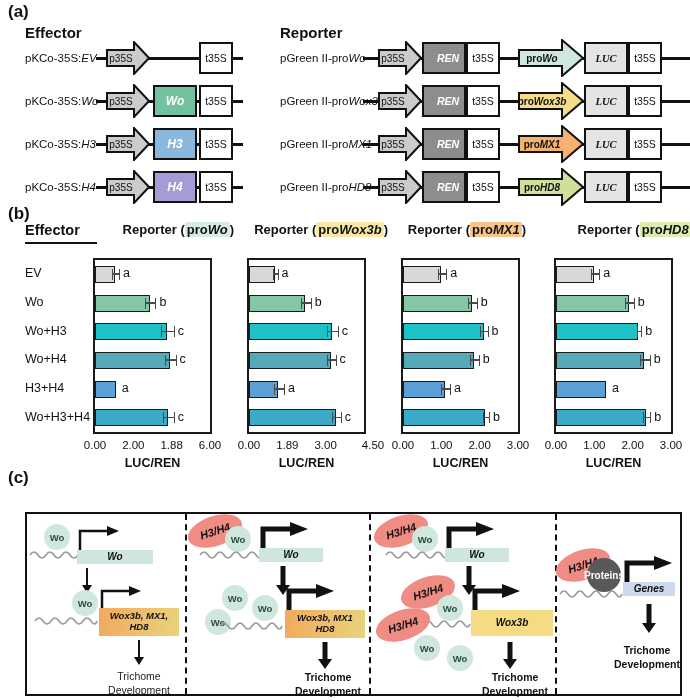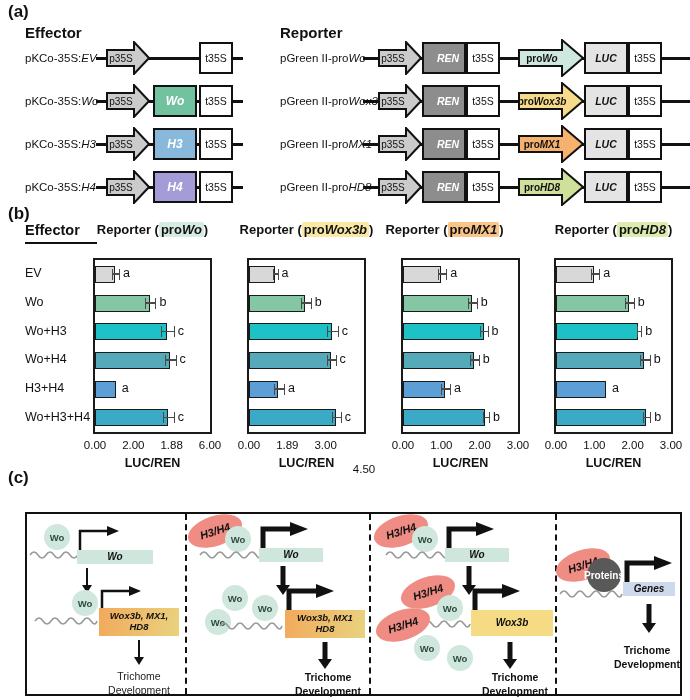--- a/index.html
+++ b/index.html
@@ -9,25 +9,25 @@
   .sec-title{position:absolute;font-size:15px;font-weight:bold;}
   
   .a-row{position:absolute;height:40px;}
   .a-lab{position:absolute;left:0;top:50%;transform:translateY(-50%);font-size:11.5px;white-space:nowrap;}
   .diagram{position:absolute;height:40px;top:0;}
   .hline{position:absolute;left:0;right:0;top:18.5px;height:3px;background:#111;}
   .cbox{position:absolute;top:4px;height:32px;box-sizing:border-box;border:2px solid #111;
         display:flex;align-items:center;justify-content:center;font-size:10.5px;background:#fff;}
   .cbox.gene{font-style:italic;font-weight:bold;color:#fff;font-size:12px;}
   .cbox.ren{font-style:italic;font-weight:bold;color:#fff;padding-left:8px;}
-  .cbox.luc{font-style:italic;font-weight:bold;color:#111;}
+  .cbox.luc{font-style:italic;font-weight:bold;color:#111;font-family:Liberation Serif, serif;}
   
   .eff-head{position:absolute;left:25px;top:222px;font-size:14.5px;font-weight:bold;
             width:72px;border-bottom:2px solid #111;padding-bottom:4px;}
-  .chart-title{position:absolute;font-size:13px;font-weight:bold;text-align:center;white-space:nowrap;}
+  .chart-title{position:absolute;font-size:13px;font-weight:bold;text-align:right;white-space:nowrap;}
   .chart-title .hl{padding:0 2px;border-radius:2px;}
   .plot{position:absolute;box-sizing:border-box;border:2px solid #1a1a1a;background:#fff;}
   .bar{position:absolute;box-sizing:border-box;border:1.5px solid #1a1a1a;left:0;}
   .ebar{position:absolute;border-left:1.5px solid #4a4a4a;border-right:1.5px solid #4a4a4a;height:11px;}
   .ebar>div{position:absolute;left:0;right:0;top:4.5px;height:1.5px;background:#4a4a4a;}
   .sig{position:absolute;font-size:12.5px;}
   .ticklab{position:absolute;font-size:11.5px;transform:translateX(-50%);white-space:nowrap;}
   .xlabel{position:absolute;font-weight:bold;font-size:12.5px;text-align:center;}
   .cat{position:absolute;font-size:12.5px;left:25px;white-space:nowrap;}
   
@@ -294,21 +294,21 @@
       <div class="sig" style="left: 38.9889px; top: 121px;">a</div>
       <div class="bar" style="top: 149.167px; height: 17px; width: 86.8889px; background: rgb(58, 170, 199);"></div>
       <div class="ebar" style="left: 83.0556px; width: 7.66667px; top: 152.167px;">
         <div></div>
       </div>
       <div class="sig" style="left: 95.7222px; top: 149.667px;">c</div>
     </div>
     <div class="ticklab" style="left: 249px; top: 439px;">0.00</div>
     <div class="ticklab" style="left: 287.333px; top: 439px;">1.89</div>
     <div class="ticklab" style="left: 325.667px; top: 439px;">3.00</div>
-    <div class="ticklab" style="left: 364px; top: 439px; margin-top: 24px;">4.50</div>
+    <div class="ticklab" style="left: 373px; top: 439px;">4.50</div>
     <div class="xlabel" style="left: 247px; top: 456px; width: 119px;">LUC/REN</div>
     <div class="chart-title" style="left: 363px; top: 222px; width: 163px;"><span>Reporter (</span><span class="hl" style="background: rgb(248, 196, 137);"><span>pro</span><span style="font-style: italic;">MX1</span></span><span>)</span></div>
     <div class="plot" style="left: 401px; top: 258px; width: 119px; height: 176px;">
       <div class="bar" style="top: 5.83333px; height: 17px; width: 38.3333px; background: rgb(216, 216, 216);"></div>
       <div class="ebar" style="left: 34.5px; width: 7.66667px; top: 8.83333px;">
         <div></div>
       </div>
       <div class="sig" style="left: 47.1667px; top: 6.33333px;">a</div>
       <div class="bar" style="top: 34.5px; height: 17px; width: 69px; background: rgb(133, 199, 165);"></div>
       <div class="ebar" style="left: 65.1667px; width: 7.66667px; top: 37.5px;">

